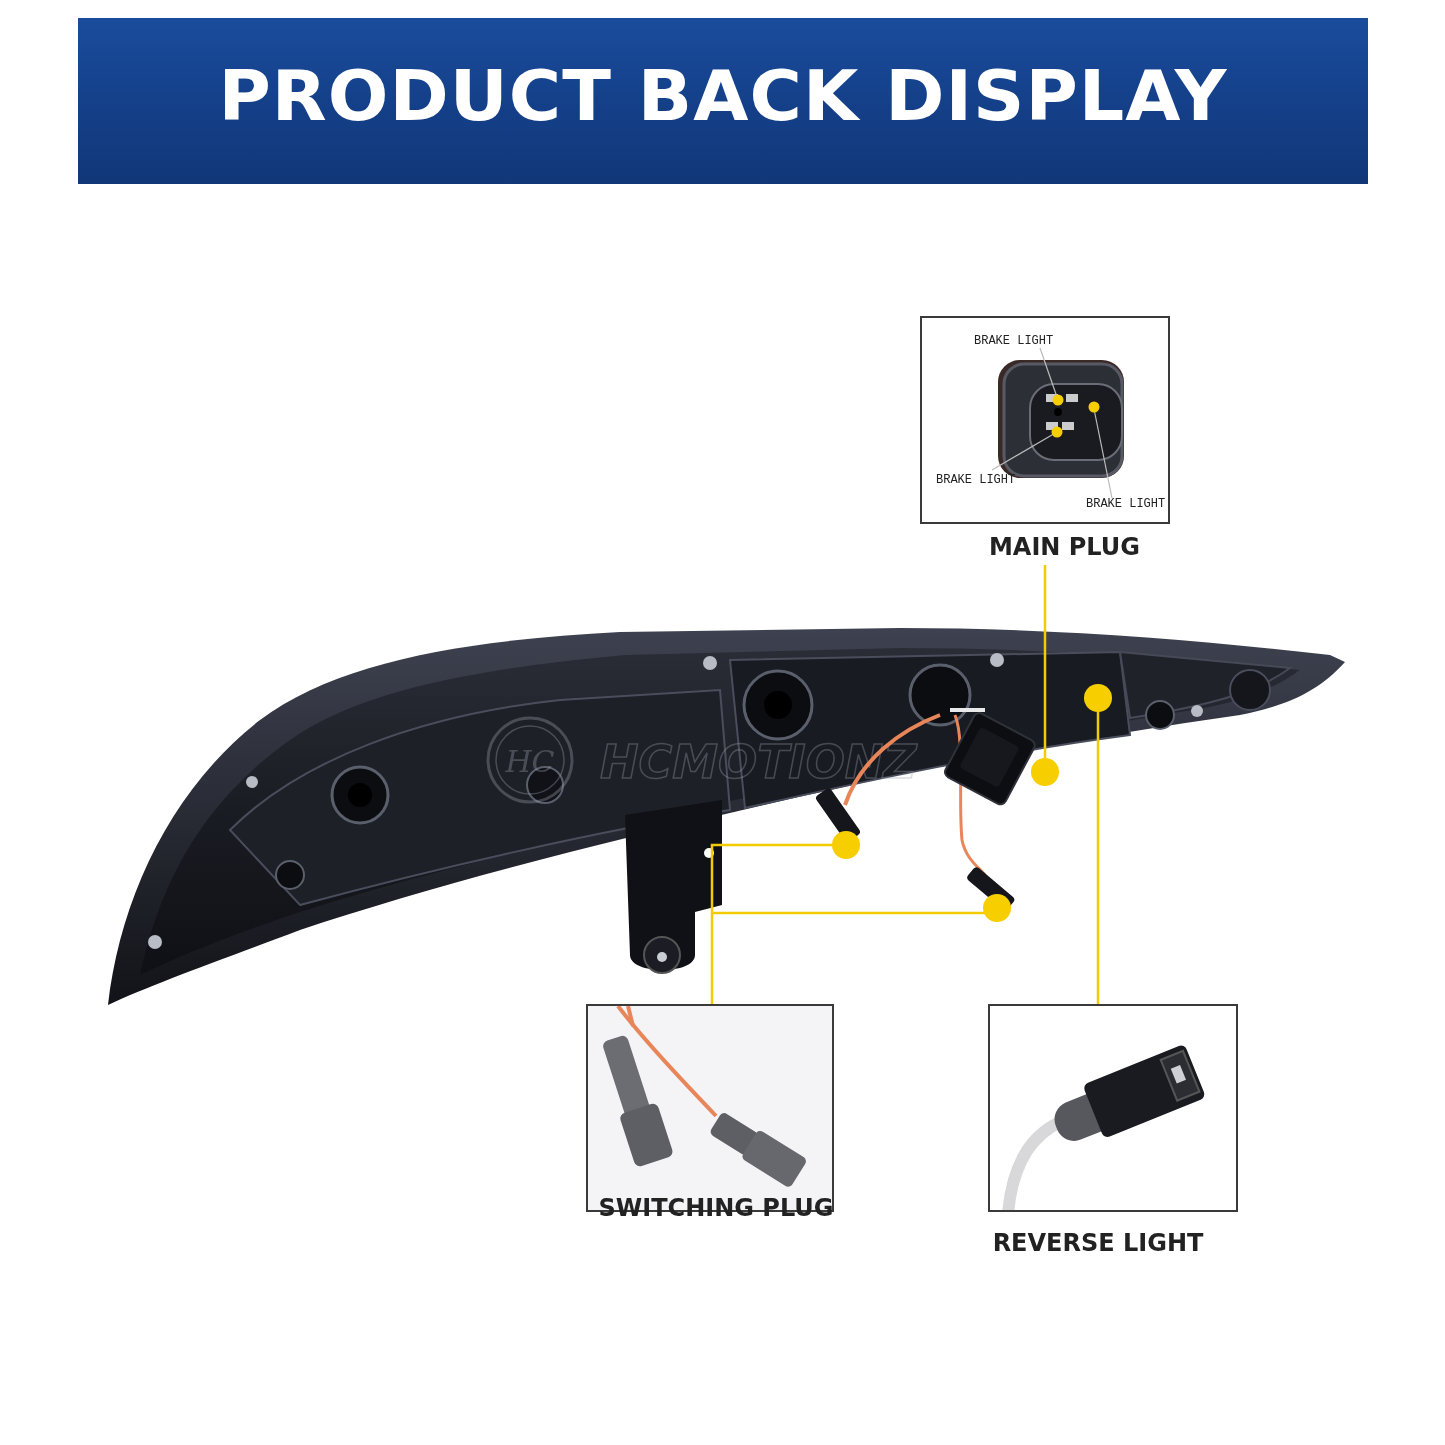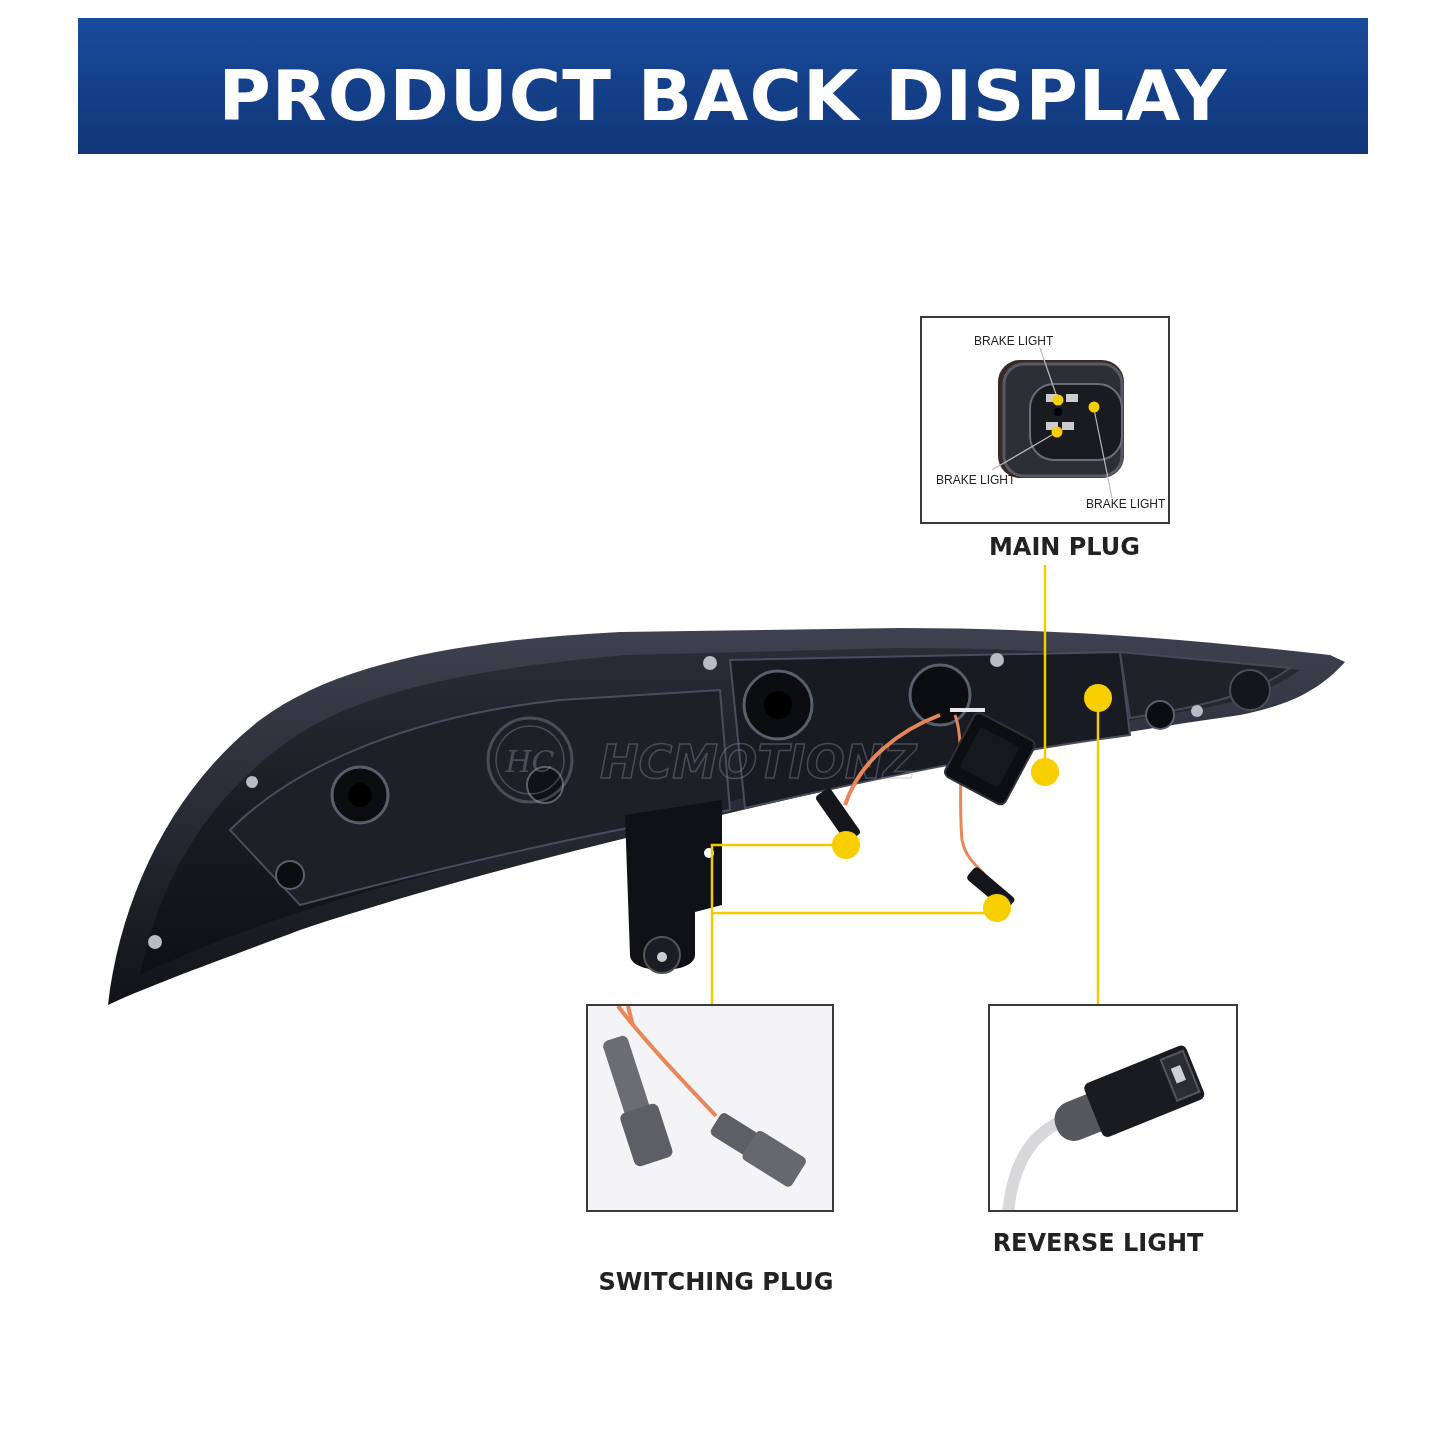--- a/index.html
+++ b/index.html
@@ -1,32 +1,32 @@
 <!DOCTYPE html>
 <html><head>
 <meta charset="utf-8">
 <style>
   html, body { margin:0; padding:0; background:#ffffff; }
   body { width:1445px; height:1445px; position:relative; overflow:hidden;
          font-family:"Liberation Sans", sans-serif; }
 
-  .banner { position:absolute; left:78px; top:18px; width:1290px; height:136px;
+  .banner { position:absolute; left:78px; top:18px; width:1290px; height:166px;
             background:linear-gradient(180deg,#1a4c9c 0%,#143f88 55%,#113778 100%);
             text-align:center; color:#fff; }
   .banner-title { position:absolute; left:0; right:0; top:38px;
                   font-family:"DejaVu Sans", sans-serif; font-weight:bold;
                   font-size:70px; line-height:80px; letter-spacing:1px;
                   transform:scaleX(1.02); }
   .banner-sub { position:absolute; left:0; right:0; top:118px;
                 font-family:"Liberation Sans", sans-serif;
                 font-size:36px; line-height:40px; }
 
   .inset { position:absolute; border:2px solid #3a3a3a; background:#fff; overflow:hidden; box-sizing:border-box; }
   .inset svg { position:absolute; left:0; top:0; }
-  .inset-label { position:absolute; font-family:Liberation Sans, sans-serif; font-size:12px; color:#222; }
+  .inset-label { position:absolute; font-family:Liberation Mono, monospace; font-size:12px; color:#222; }
 
   .caption { position:absolute; font-family:"DejaVu Sans", sans-serif; font-weight:bold;
              font-size:24px; color:#222; text-align:center; white-space:nowrap; }
 
   .stage { position:absolute; left:0; top:0; width:1445px; height:1445px; }
 </style>
 </head>
 <body>
 
 <div class="banner">
@@ -150,21 +150,21 @@
     <g transform="rotate(-18 70 100)">
       <rect x="36" y="22" width="26" height="80" rx="6" fill="#6b6d72"></rect>
       <rect x="30" y="96" width="40" height="56" rx="6" fill="#5d5f64"></rect>
     </g>
     <g transform="rotate(32 160 140)">
       <rect x="120" y="124" width="44" height="26" rx="5" fill="#5d5f64"></rect>
       <rect x="160" y="120" width="58" height="34" rx="5" fill="#66686d"></rect>
     </g>
   </svg>
 </div>
-<div class="caption" style="left:586px; top:1268px; width:260px;">SWITCHING PLUG</div>
+<div class="caption" style="left:586px; top:1194px; width:260px;">SWITCHING PLUG</div>
 
 <div class="inset" style="left:988px; top:1004px; width:250px; height:208px;">
   <svg width="250" height="208" viewBox="0 0 250 208">
     <path d="M18,208 C22,160 40,130 70,116" fill="none" stroke="#d8d8da" stroke-width="12"></path>
     <g transform="rotate(-22 140 90)">
       <rect x="60" y="72" width="60" height="40" rx="18" fill="#56585e"></rect>
       <rect x="100" y="62" width="110" height="58" rx="6" fill="#1a1b20"></rect>
       <rect x="182" y="68" width="24" height="44" fill="#2c2d33" stroke="#555" stroke-width="2"></rect>
       <rect x="188" y="80" width="10" height="16" fill="#cfd0d4"></rect>
     </g>

